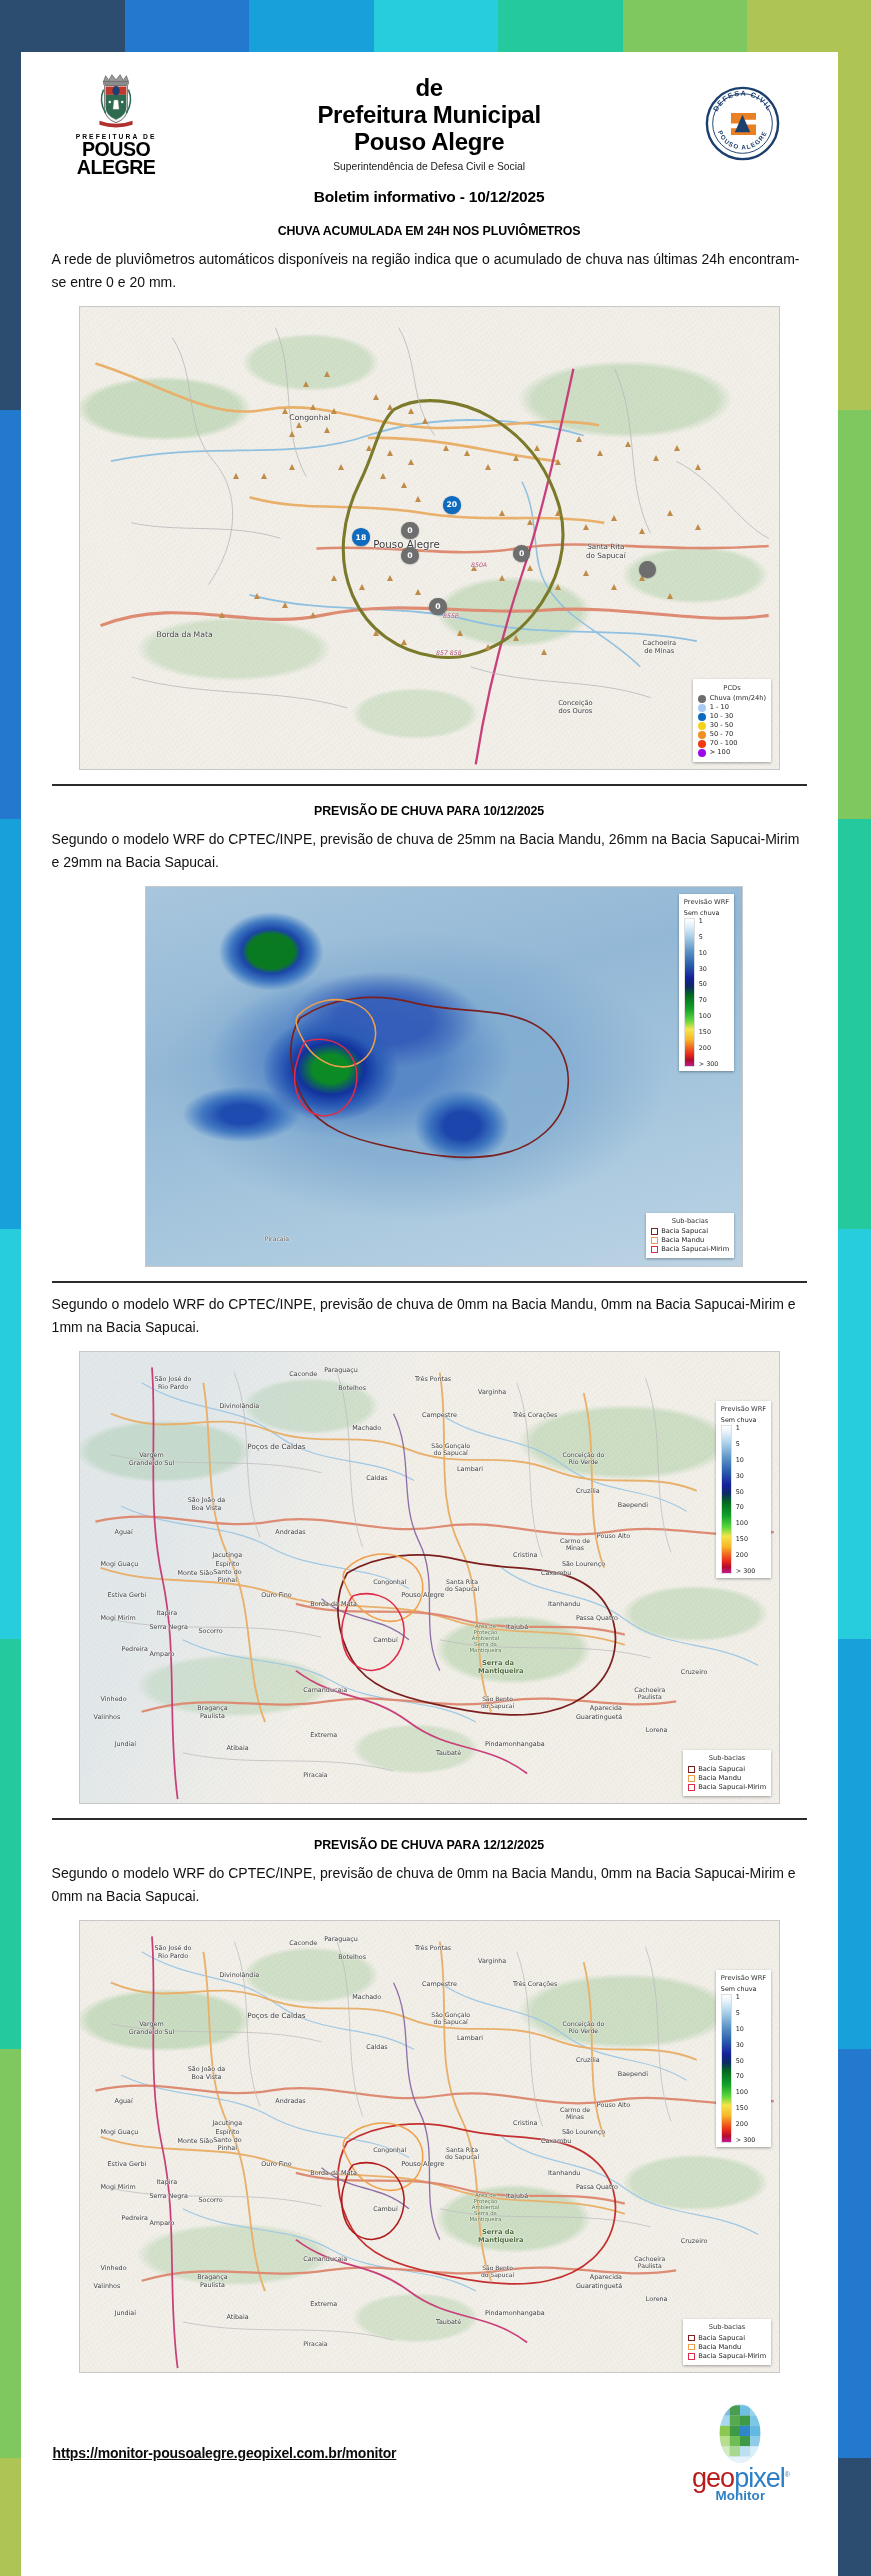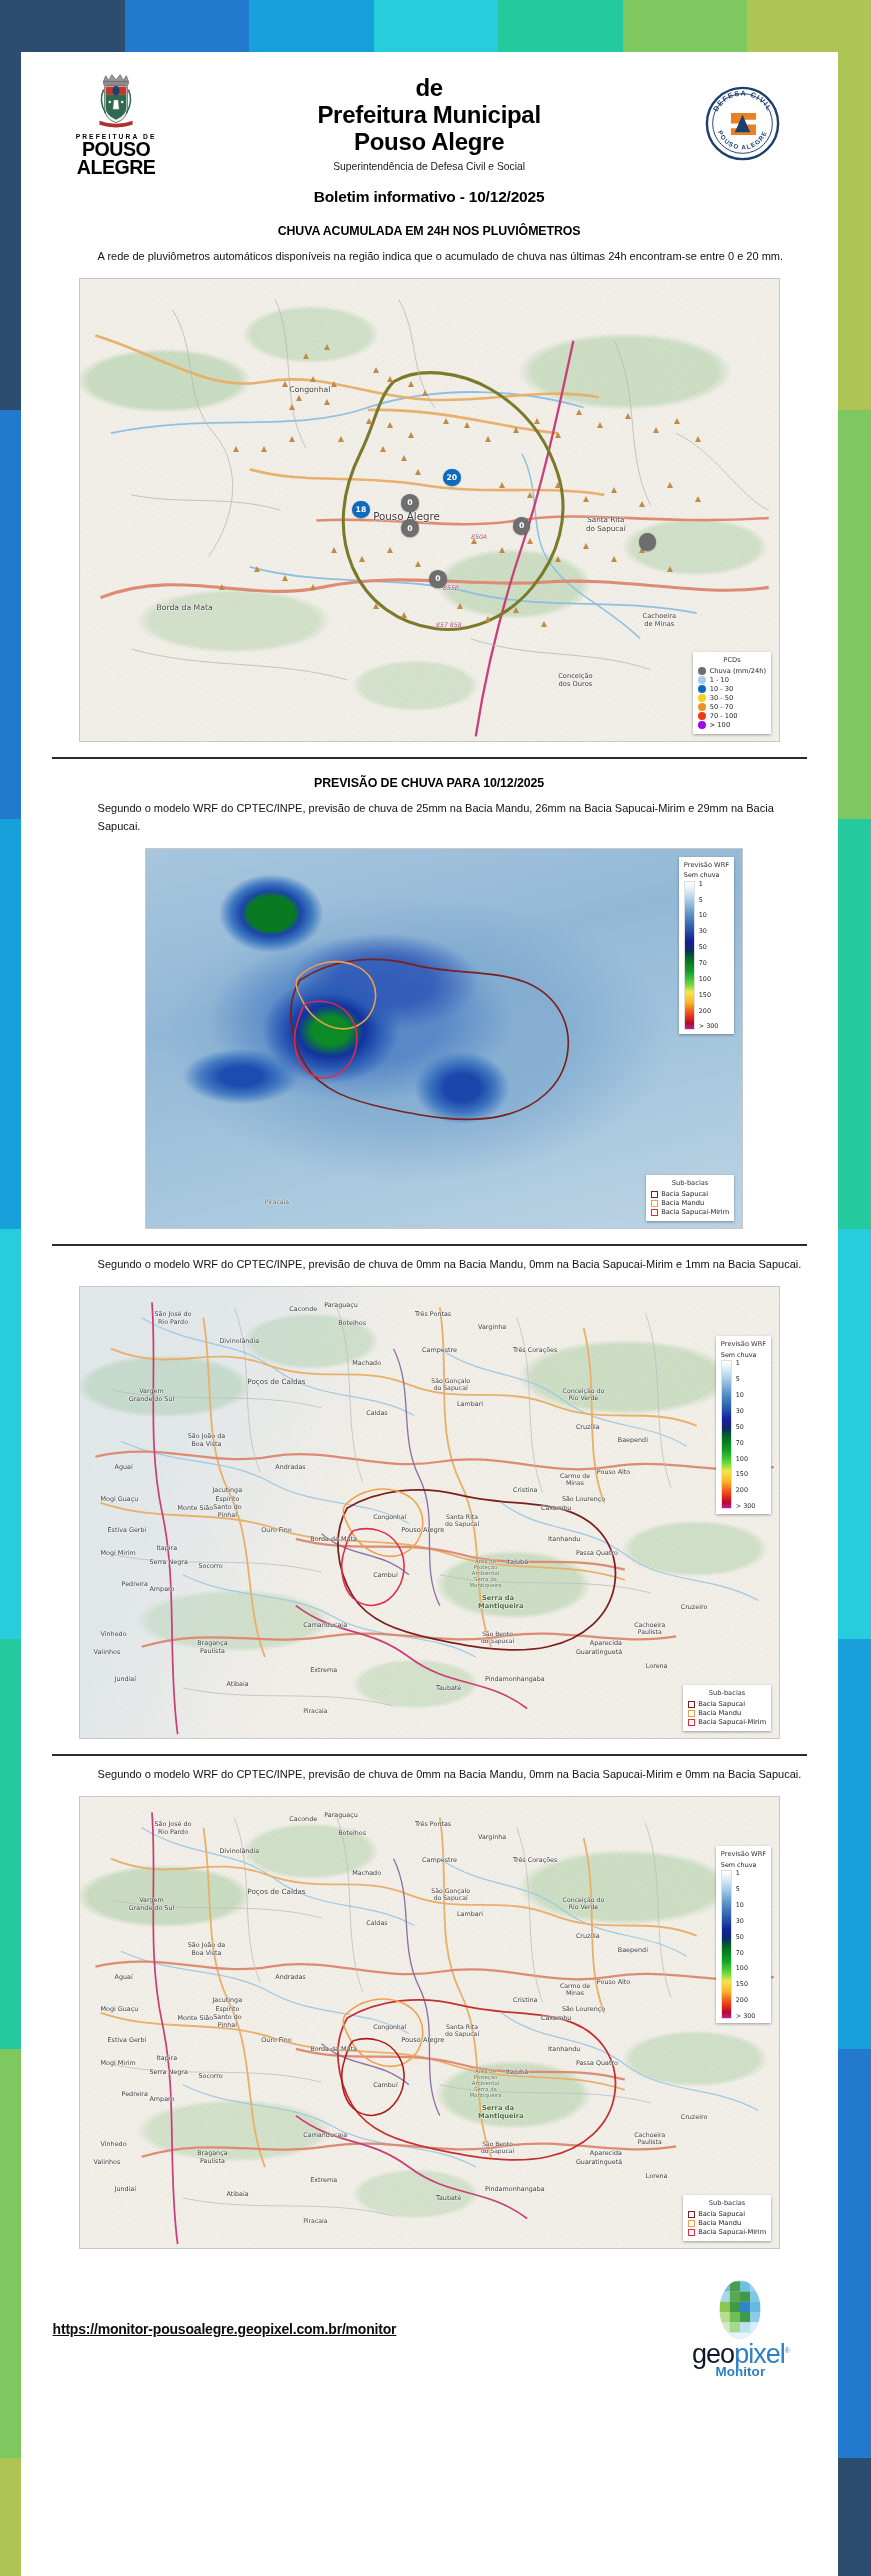--- a/index.html
+++ b/index.html
@@ -92,26 +92,25 @@
   .sec-title {
     text-align: center;
     font-size: 12.4px;
     font-weight: bold;
     color: #000;
     margin-top: 17.5px;
     letter-spacing: -0.1px;
   }
 
   .sec-body {
-    font-size: 11px;
+    font-size: 14px;
     line-height: 1.62;
     color: #111;
     margin-top: 10.3px;
     max-width: 762px;
-    margin-left: 46px;
   }
 
   
   .map-frame {
     position: relative;
     margin: 12.4px auto 0 auto;
     border: 0.5px solid #c8c8c8;
     overflow: hidden;
     background: #f2efe9;
   }
@@ -254,21 +253,21 @@
   }
   .footer-url {
     font-size: 14px;
     font-weight: bold;
     color: #0c0c0c;
     letter-spacing: -0.2px;
   }
   .geopixel { text-align: center; }
   .gp-globe { width: 46px; height: 61px; margin: 0 auto; position: relative; }
   .gp-word { font-size: 27px; line-height: .9; letter-spacing: -1px; }
-  .gp-geo { color: #0f172a; font-weight: 400; }
+  .gp-geo { color: #b91c1c; font-weight: 400; }
   .gp-pixel { color: #2c7fc4; font-weight: 400; }
   .gp-monitor { font-size: 13.4px; color: #2c7fc4; font-weight: bold; letter-spacing: 0.1px; margin-top: -2.1px; }
   .gp-reg { font-size: 6.7px; vertical-align: super; color:#2c7fc4; }
 </style>
 </head>
 <body>
 
 <div class="band top-band">
   <div style="background:#2c4d70"></div>
   <div style="background:#2279ce"></div>
@@ -723,20 +722,21 @@
           <span class="swatch-box" style="border-color:#e02a4a"></span>
           <span>Bacia Sapucai-Mirim</span>
         </div>
       </div>
     </div>
   </div>
 
   <hr class="hr-rule">
 
   <div class="section">
+    <div class="sec-title">PREVISÃO DE CHUVA PARA 12/12/2025</div>
     <div class="sec-body">Segundo o modelo WRF do CPTEC/INPE, previsão de chuva de 0mm na Bacia Mandu, 0mm na Bacia Sapucai-Mirim e 0mm na Bacia Sapucai.</div>
 
     <div class="map-frame map-4">
       <div class="osm-base"></div>
       <div class="relief"></div>
 
       <svg class="roads" viewBox="0 0 1360 880" preserveAspectRatio="none">
         <g stroke="#9fc8e4" stroke-width="2.4" fill="none">
           <path d="M120 60 C220 120 300 100 380 160 C470 225 560 200 650 250"></path>
           <path d="M700 120 C790 180 860 160 940 220 C1020 280 1100 260 1180 310"></path>

